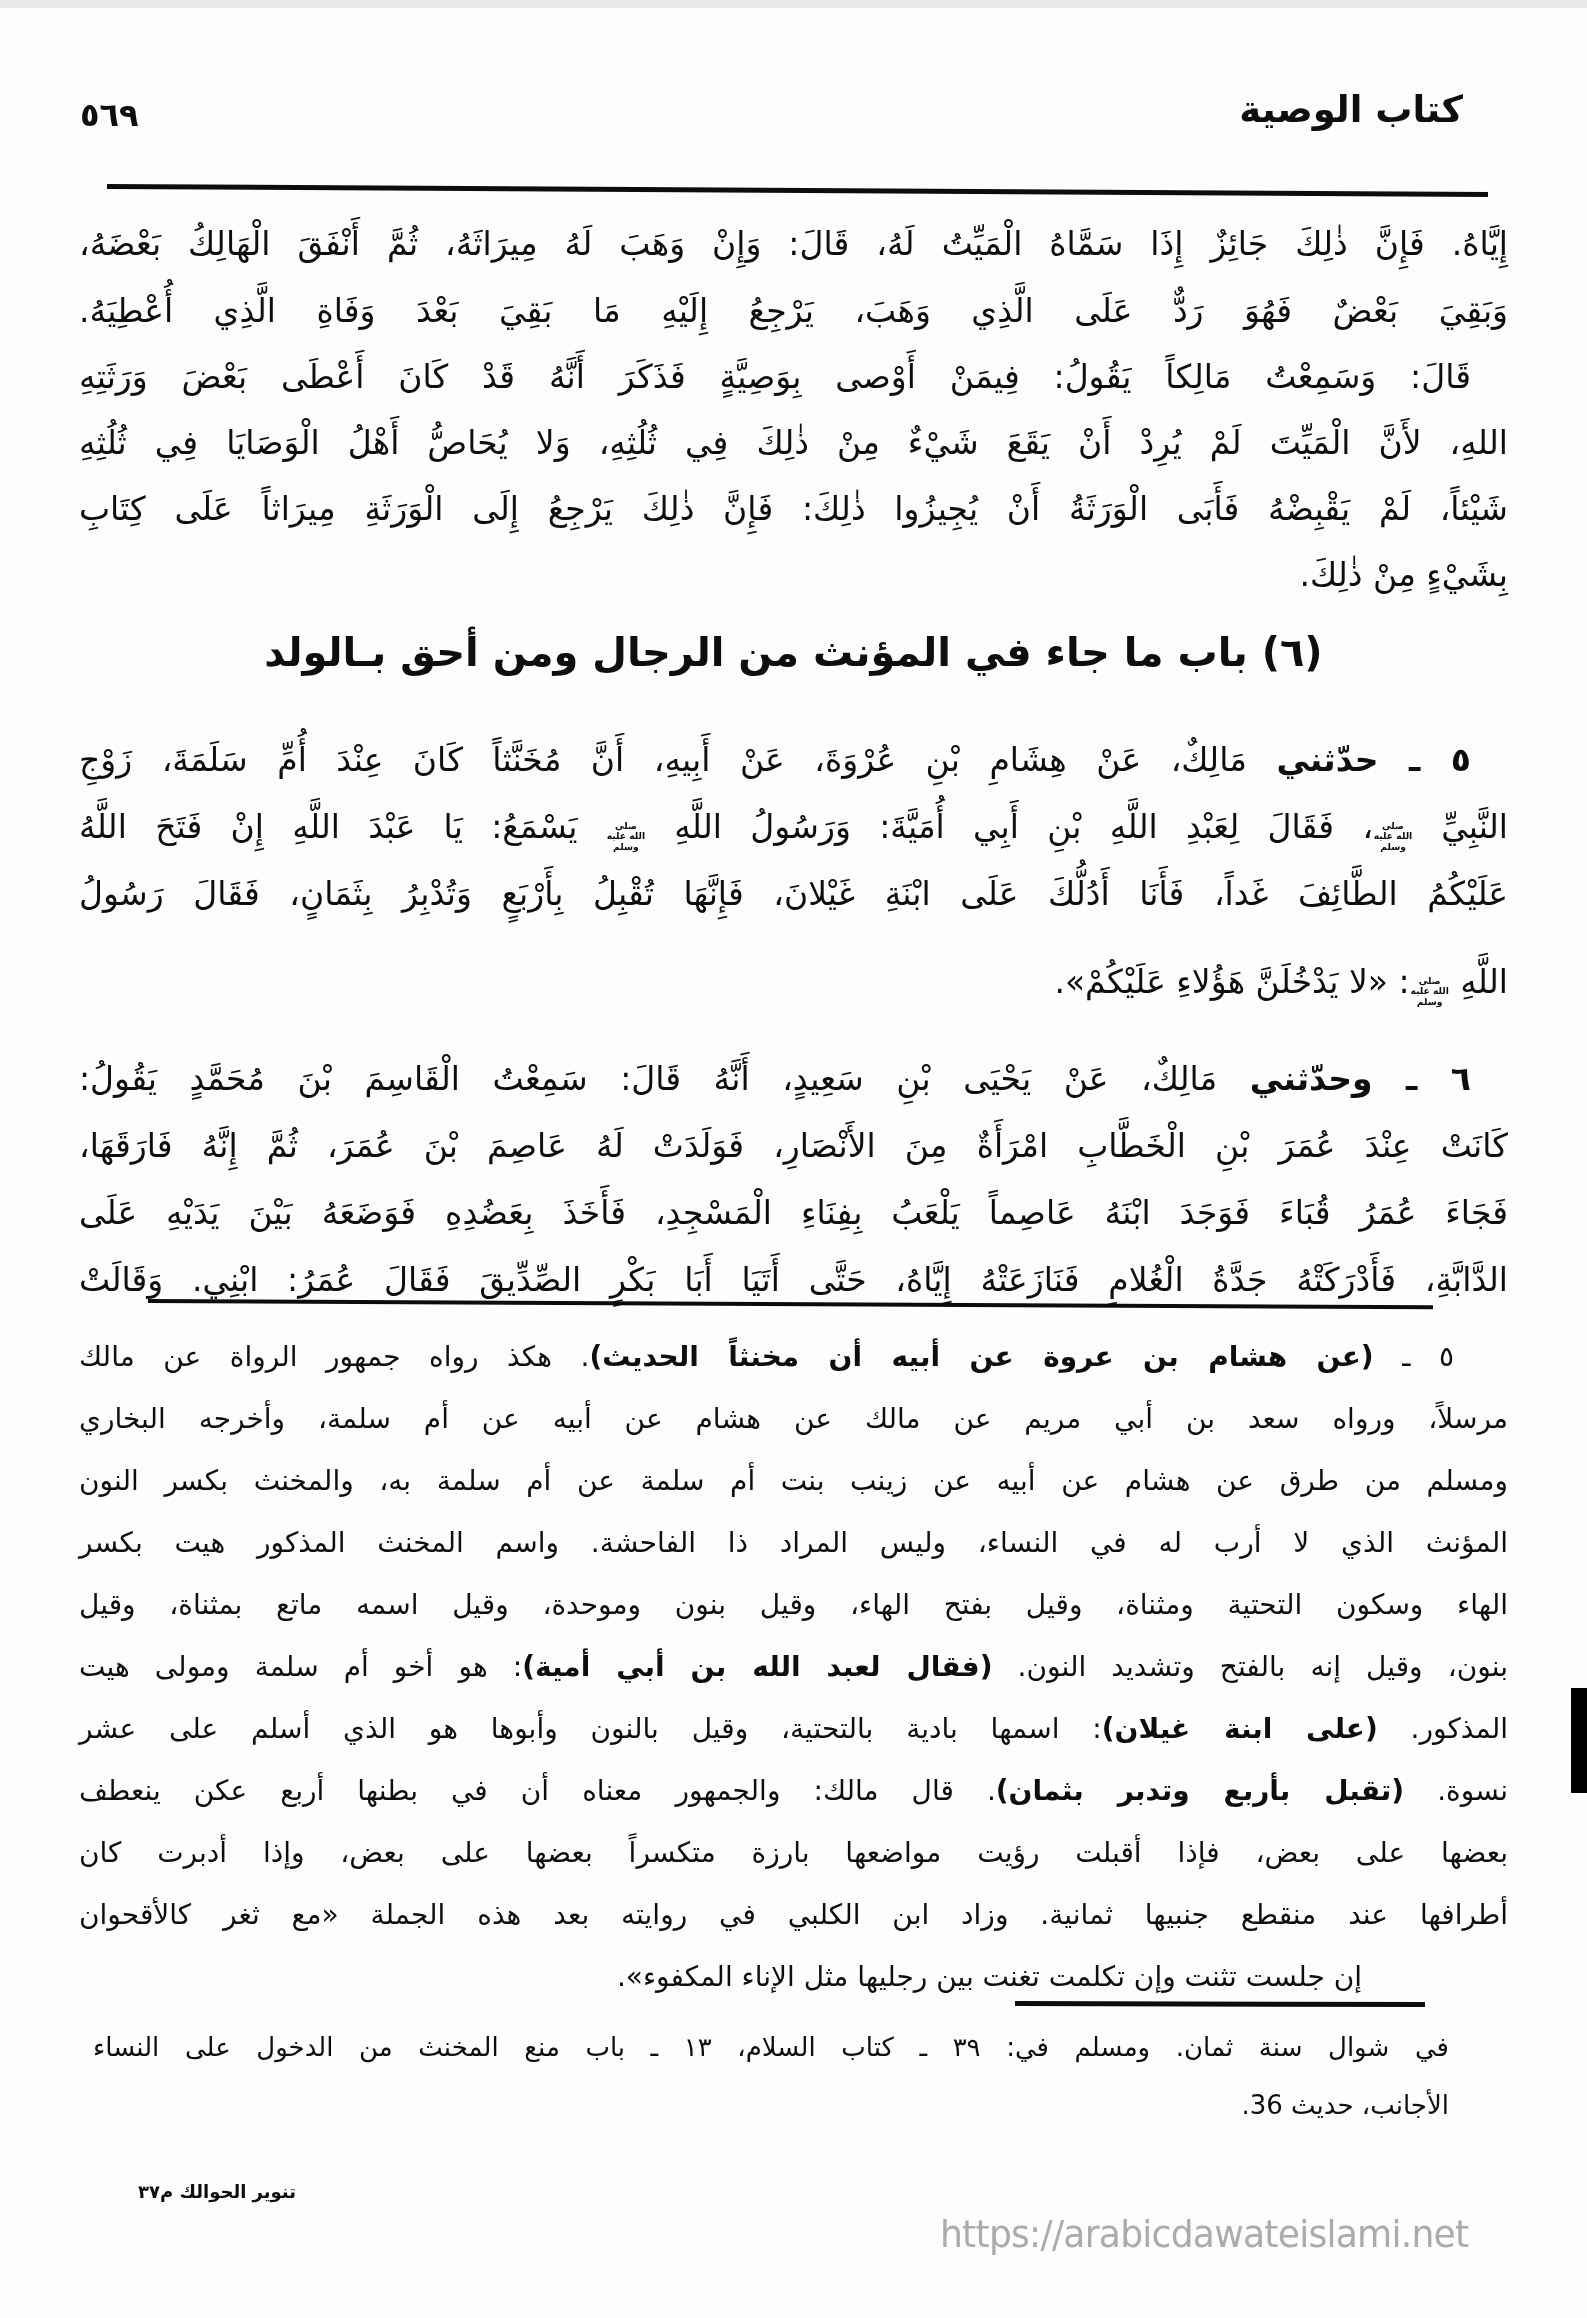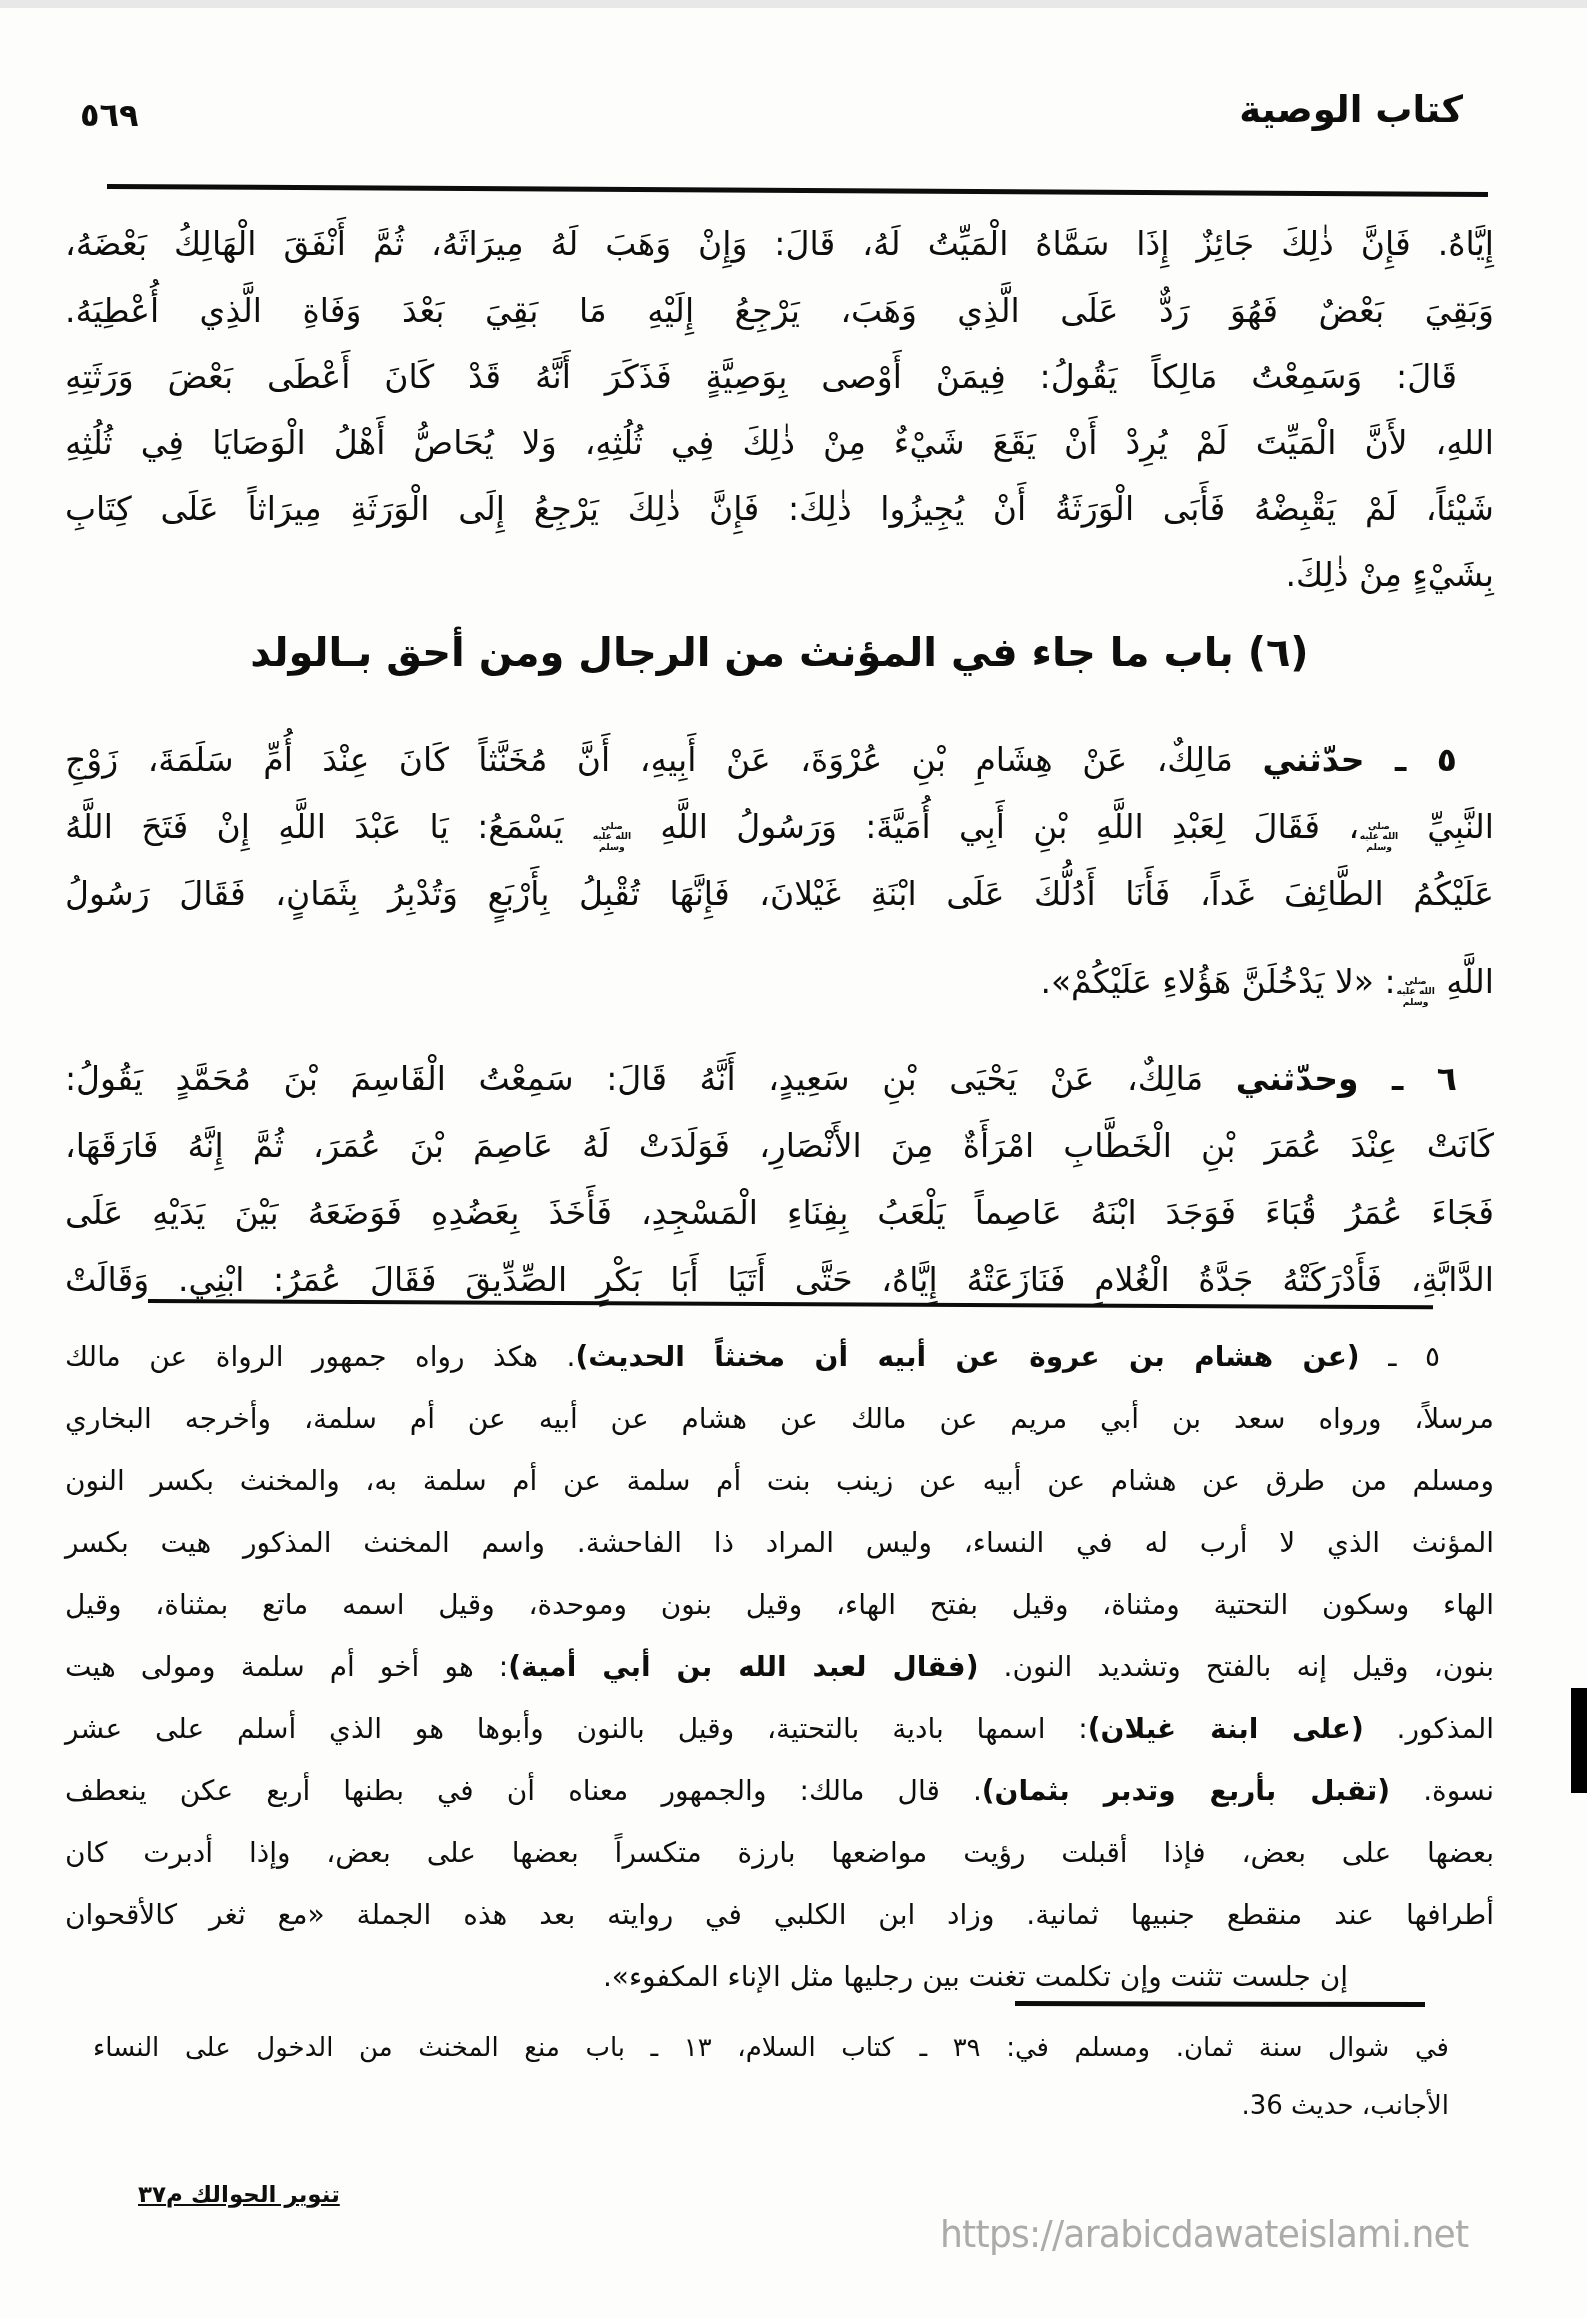--- a/index.html
+++ b/index.html
@@ -12,21 +12,21 @@
     overflow:hidden;
     margin:8px auto;
   }
   .abs{position:absolute;}
   
   .page-num{left:80px;top:88px;font-size:32px;font-weight:bold;}
   .book-title{right:125px;top:80px;font-size:37px;font-weight:bold;direction:rtl;}
   .header-rule{left:107px;top:176px;width:1381px;height:5px;background:#0d0d0d;
     transform:rotate(0.33deg);transform-origin:left center;}
   
-  .txt{direction:rtl;left:65px;width:1429px;}
+  .txt{direction:rtl;left:79px;width:1429px;}
   .line{text-align:justify;text-align-last:justify;white-space:normal;}
   .line.end{text-align-last:right;}
   .b{font-weight:bold;}
   .main{font-size:33px;line-height:67px;}
   .p1{top:202px;}
   .p2{top:336px;line-height:66px;}
   .heading{top:618px;text-align:center;text-align-last:center;font-size:40px;font-weight:bold;line-height:53px;}
   .h5{top:718px;}
   .h5 .gap{margin-top:21px;}
   .h6{top:1037px;}
@@ -36,21 +36,21 @@
   .c11pad{padding-right:146px;}
   
   .main-sep{left:148px;top:1291px;width:1285px;height:4.2px;background:#0c0c0c;
     transform:rotate(0.28deg);transform-origin:left center;}
   .foot-sep{left:1015px;top:1993px;width:410px;height:5px;background:#0c0c0c;
     transform:rotate(0.15deg);transform-origin:left center;}
   
   .commentary{top:1318px;font-size:28px;line-height:62px;}
   .footnotes{top:2010px;font-size:26px;line-height:58px;left:93px;width:1356px;}
   
-  .footer-ref{left:138px;top:2173px;font-size:23px;font-weight:bold;direction:rtl;text-decoration:underline;}
+  .footer-ref{left:138px;top:2173px;font-size:18px;font-weight:bold;direction:rtl;}
   .watermark{left:940px;top:2204px;font-size:38px;color:#ababab;direction:ltr;
     letter-spacing:-0.8px;transform:scaleX(0.95);transform-origin:left center;white-space:nowrap;}
   
   .edge-bar{left:1571px;top:1680px;width:16.7px;height:105px;background:#000;}
   
   .seal{
     display:inline-block;width:40px;font-size:9.2px;line-height:1.12;
     text-align:center;text-align-last:center;vertical-align:-11.7px;
     font-weight:bold;word-spacing:0;letter-spacing:0;white-space:normal;
   }

